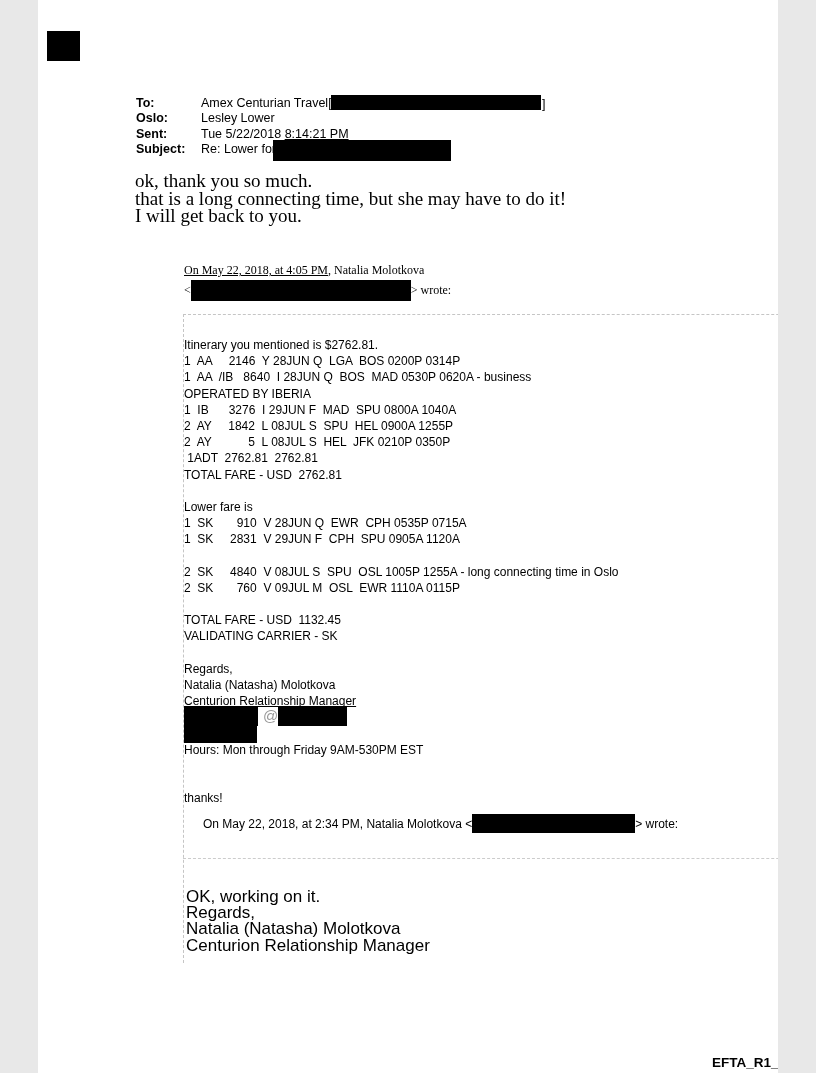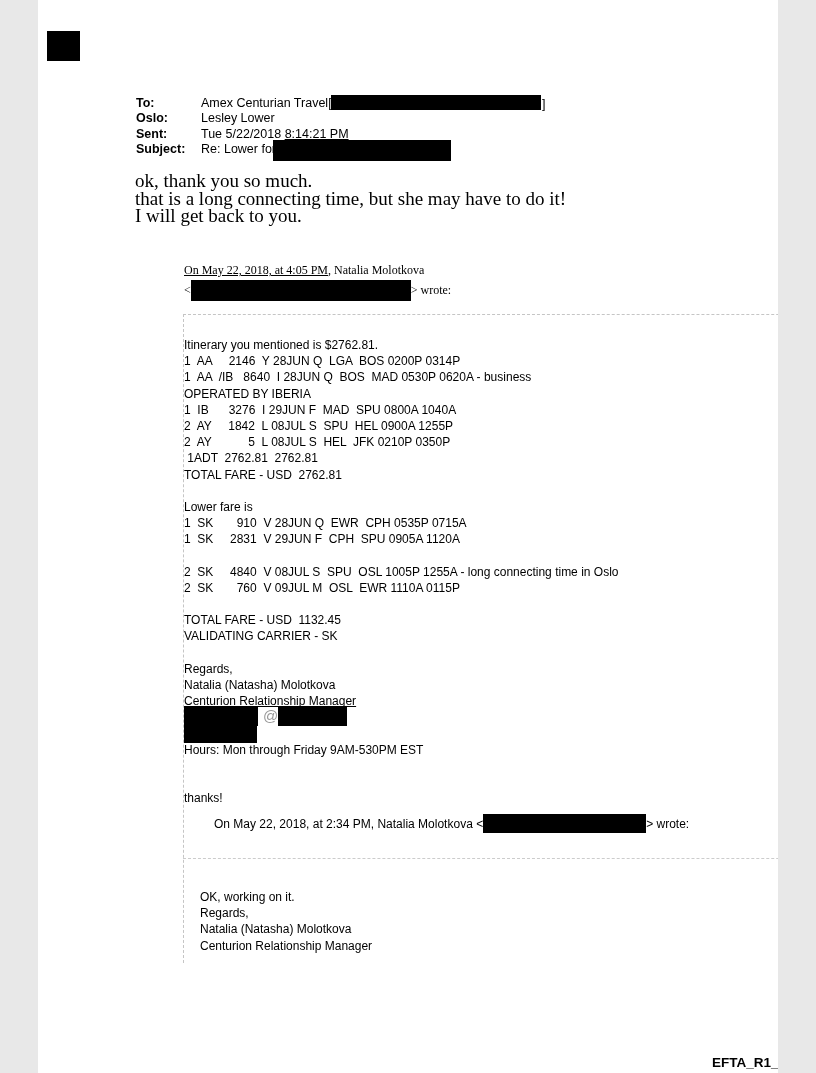--- a/index.html
+++ b/index.html
@@ -25,26 +25,26 @@
   #qborder{left:145px;top:314px;width:670px;height:648px;
     border-left:1px dashed #c5c5c5;border-top:1px dashed #c5c5c5;}
   
   #qcontent{left:146px;top:337px;font-size:12px;line-height:16.2px;}
   #qcontent .ln{height:16.2px;white-space:pre;}
   
   #email-red-1{left:146px;top:706px;height:20px;white-space:nowrap;}
   #email-red-1 .rbox{vertical-align:top;}
   #at{left:225px;top:706px;font-size:15px;line-height:20px;color:#999999;}
   
-  #q2{left:176px;top:815px;font-size:12px;line-height:19px;white-space:pre;}
+  #q2{left:165px;top:815px;font-size:12px;line-height:19px;white-space:pre;}
   #q2 .inline-red{width:163px;height:19px;vertical-align:middle;position:relative;top:-1px;}
   
   #divider{left:145px;top:858px;width:671px;height:0;border-top:1px dashed #cccccc;}
   
-  #reply{left:162px;top:889px;font-size:12px;line-height:16.2px;}
+  #reply{left:148px;top:889px;font-size:17px;line-height:16.2px;}
   #reply .ln{height:16.2px;white-space:pre;}
   
   #bates{left:674px;top:1055px;font-size:13.5px;font-weight:bold;}
 </style>
 </head>
 <body>
 
 <div id="page">
 
   <div class="abs rbox" style="left:9px;top:31px;width:33px;height:30px;"></div>

